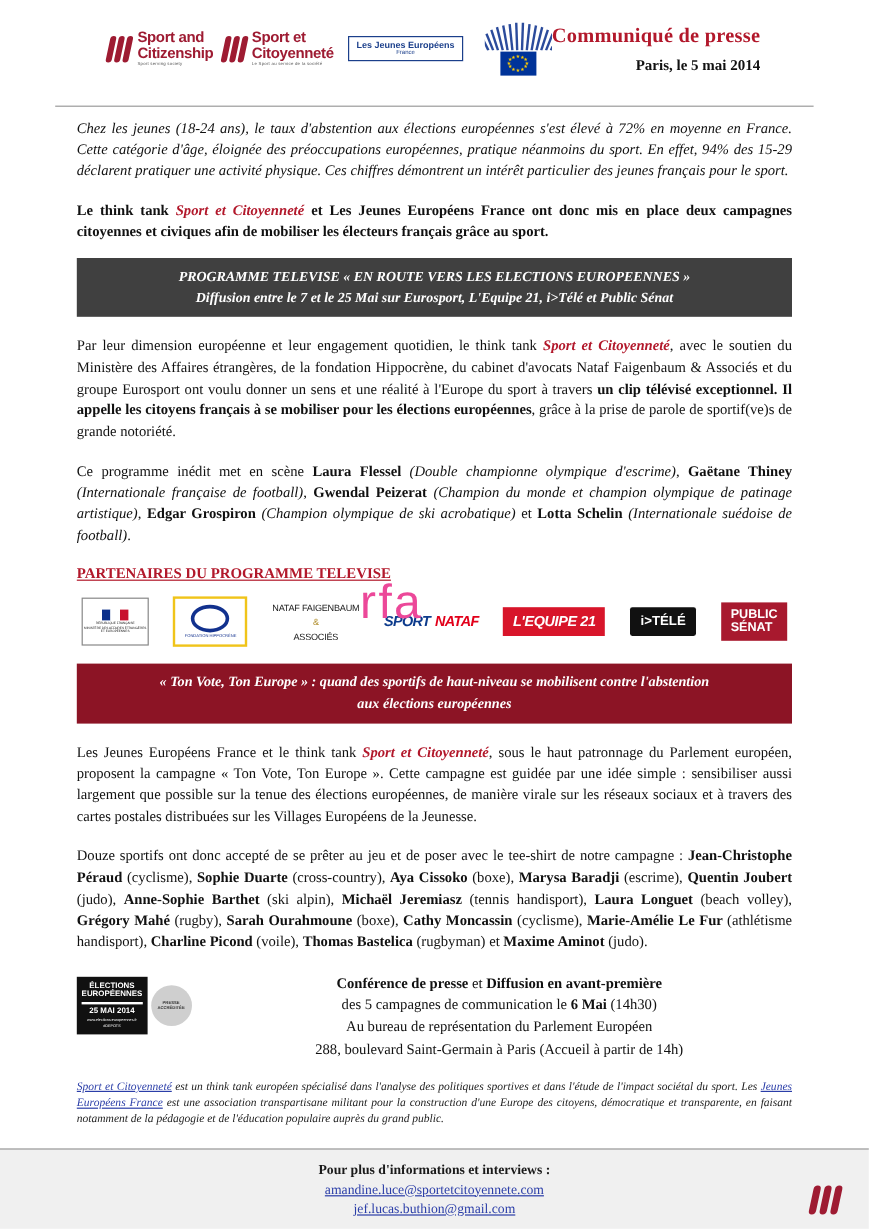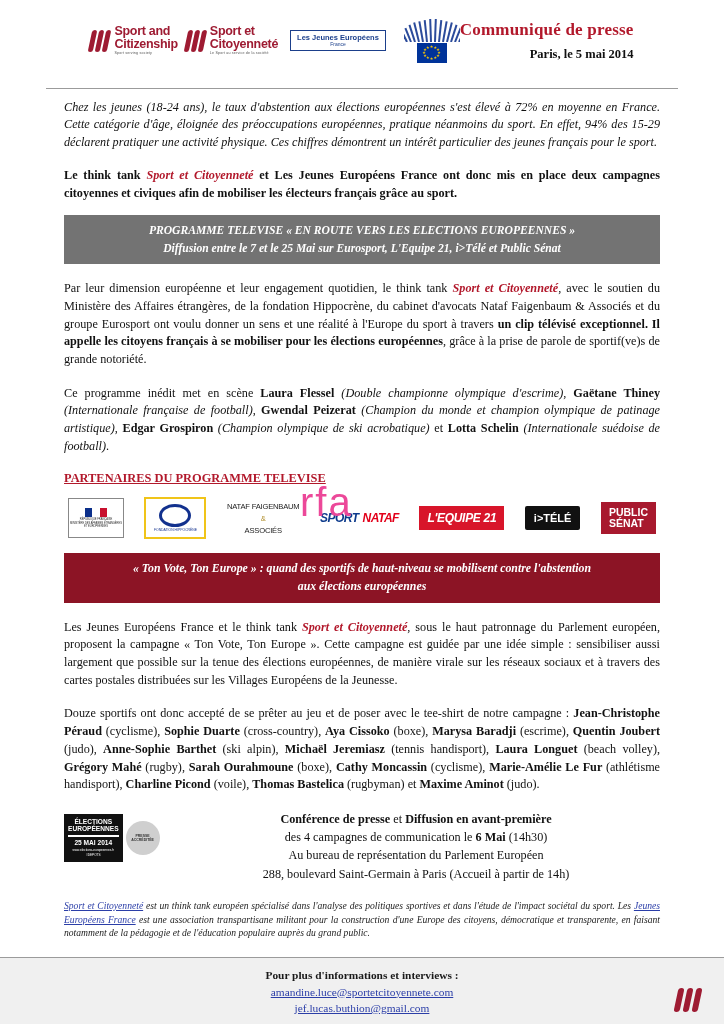--- a/index.html
+++ b/index.html
@@ -168,21 +168,21 @@
     font-size: 12.2px;
     line-height: 1.45;
     text-align: justify;
     margin: 16px 18px 0 18px;
   }
   .bold { font-weight: bold; }
   .ital { font-style: italic; }
   .red-bold-ital { color: #b2182b; font-weight: bold; font-style: italic; }
 
   .banner {
-    background: #737373;
+    background: #404040;
     color: #ffffff;
     text-align: center;
     font-style: italic;
     font-weight: bold;
     font-size: 11.6px;
     line-height: 1.5;
     padding: 7px 10px;
     margin: 13px 18px 0 18px;
   }
   .banner.light {
@@ -518,21 +518,21 @@
         <div class="sub">www.elections-europeennes.fr</div>
         <div class="sub">#DEPOTS</div>
       </div>
       <div class="badge-circle">PRESSE ACCRÉDITÉE</div>
     </div>
     <div class="conf-text">
       <div>
         <span class="bold">Conférence de presse</span><span> et </span><span class="bold">Diffusion en avant-première</span>
       </div>
       <div>
-        <span>des 4 campagnes de communication le </span><span class="bold">6 Mai</span><span> (14h30)</span>
+        <span>des 5 campagnes de communication le </span><span class="bold">6 Mai</span><span> (14h30)</span>
       </div>
       <div>Au bureau de représentation du Parlement Européen</div>
       <div>288, boulevard Saint-Germain à Paris (Accueil à partir de 14h)</div>
     </div>
   </div>
 
   <div class="footnote">
     <span class="u">Sport et Citoyenneté</span><span> est un think tank européen spécialisé dans l'analyse des politiques sportives et dans l'étude de l'impact sociétal du sport. Les </span><span class="u">Jeunes Européens France</span><span> est une association transpartisane militant pour la construction d'une Europe des citoyens, démocratique et transparente, en faisant notamment de la pédagogie et de l'éducation populaire auprès du grand public.</span>
   </div>
 

